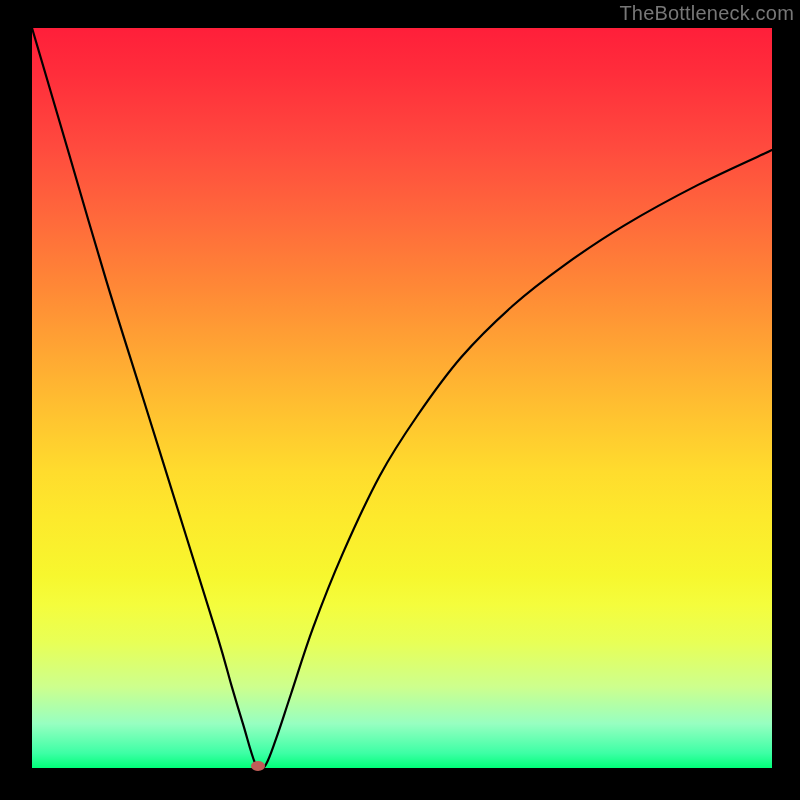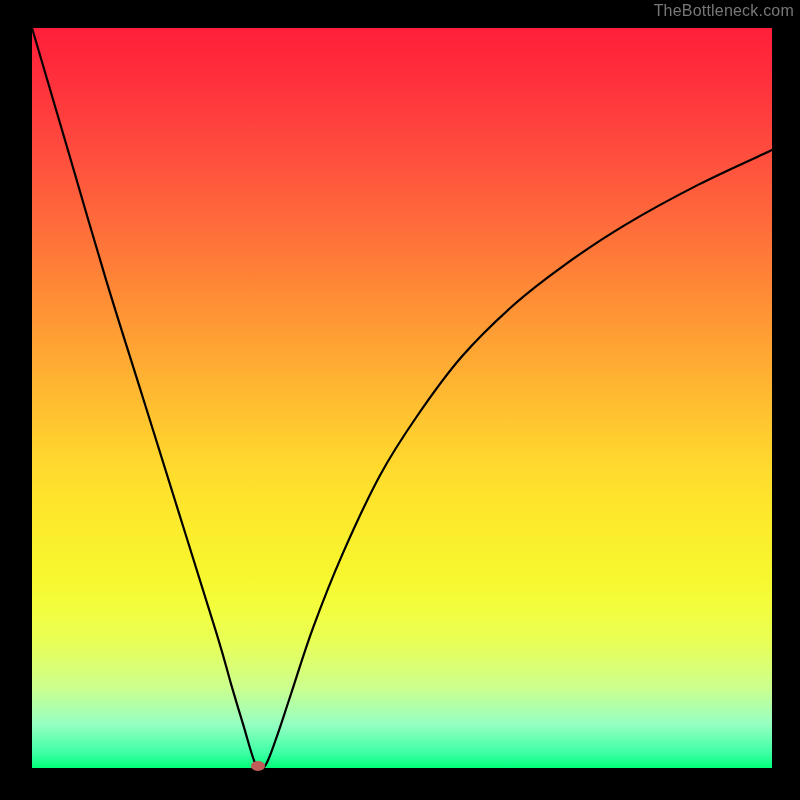--- a/index.html
+++ b/index.html
@@ -14,21 +14,21 @@
     position: relative;
     width: 800px;
     height: 800px;
     background: #000;
   }
   .watermark {
     position: absolute;
     right: 6px;
     top: 2px;
     color: #777;
-    font-size: 16px;
+    font-size: 20px;
     letter-spacing: 0.2px;
     z-index: 5;
     user-select: none;
   }
   .plot-area {
     position: absolute;
     background: linear-gradient(to bottom,
       #ff1f3a 0%,
       #ff2d3b 6%,
       #ff4a3e 16%,

